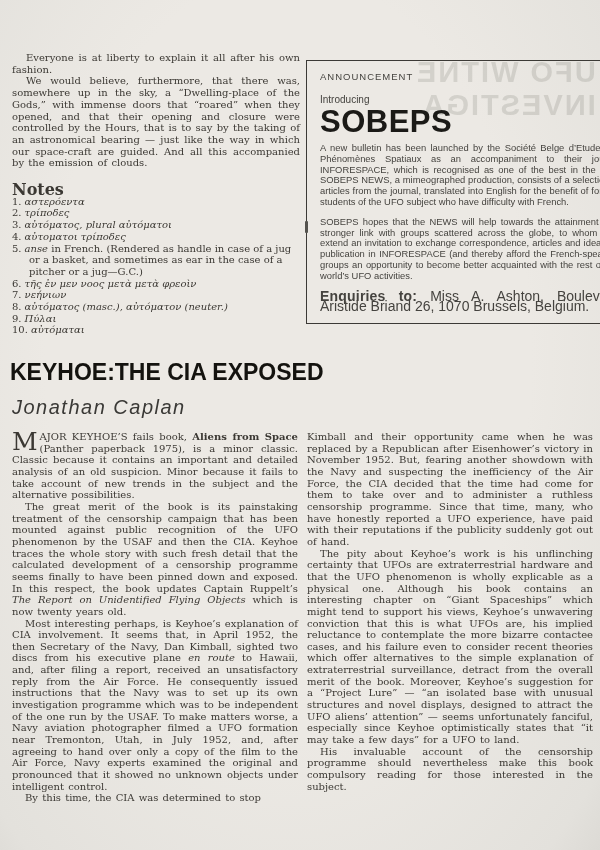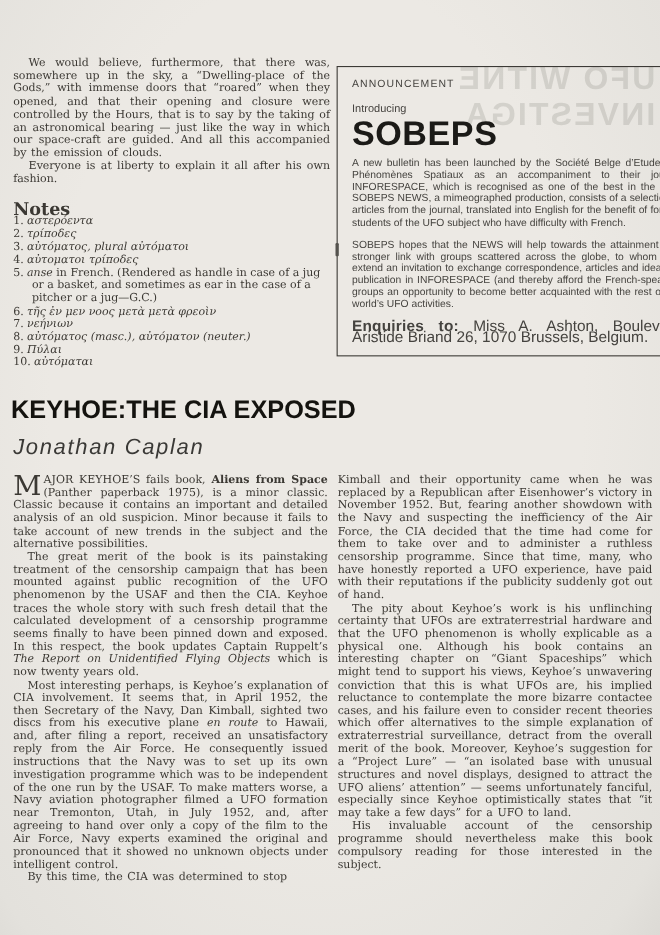--- a/index.html
+++ b/index.html
@@ -95,22 +95,22 @@
 <body>
 
 <div class="page">
 
   <div class="ghost">
     <div class="g1">UFO WITNE</div>
     <div class="g2">INVESTIGA</div>
   </div>
 
   <div class="intro-col">
+    <p>Everyone is at liberty to explain it all after his own fashion.</p>
     <p>We would believe, furthermore, that there was, somewhere up in the sky, a “Dwelling-place of the Gods,” with immense doors that “roared” when they opened, and that their opening and closure were controlled by the Hours, that is to say by the taking of an astronomical bearing — just like the way in which our space-craft are guided. And all this accompanied by the emission of clouds.</p>
-    <p>Everyone is at liberty to explain it all after his own fashion.</p>
 
     <div class="notes-head">Notes</div>
     <div class="note-row"><span class="num">1.</span><span class="txt">αστερόεντα</span></div>
     <div class="note-row"><span class="num">2.</span><span class="txt">τρίποδες</span></div>
     <div class="note-row"><span class="num">3.</span><span class="txt">αὐτόματος, plural αὐτόματοι</span></div>
     <div class="note-row"><span class="num">4.</span><span class="txt">αὐτοματοι τρίποδες</span></div>
     <div class="note-row roman"><span class="num">5.</span><span class="lead-it">anse</span><span class="txt"> in French. (Rendered as handle  in case of a jug or a basket, and sometimes as ear in the case of a pitcher or a jug—G.C.)</span></div>
     <div class="note-row"><span class="num">6.</span><span class="txt">τῆς ἐν μεν νοος μετὰ μετὰ φρεοὶν</span></div>
     <div class="note-row"><span class="num">7.</span><span class="txt">νεήνιων</span></div>
     <div class="note-row"><span class="num">8.</span><span class="txt">αὐτόματος (masc.), αὐτόματον (neuter.)</span></div>

